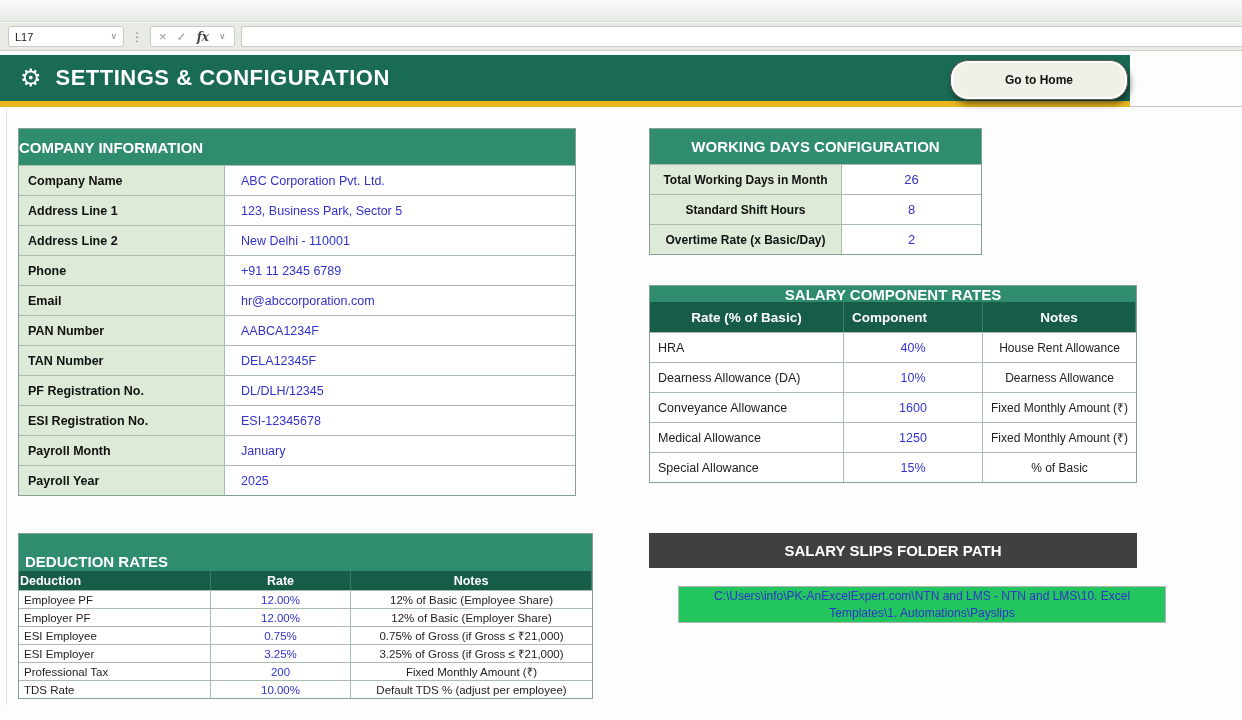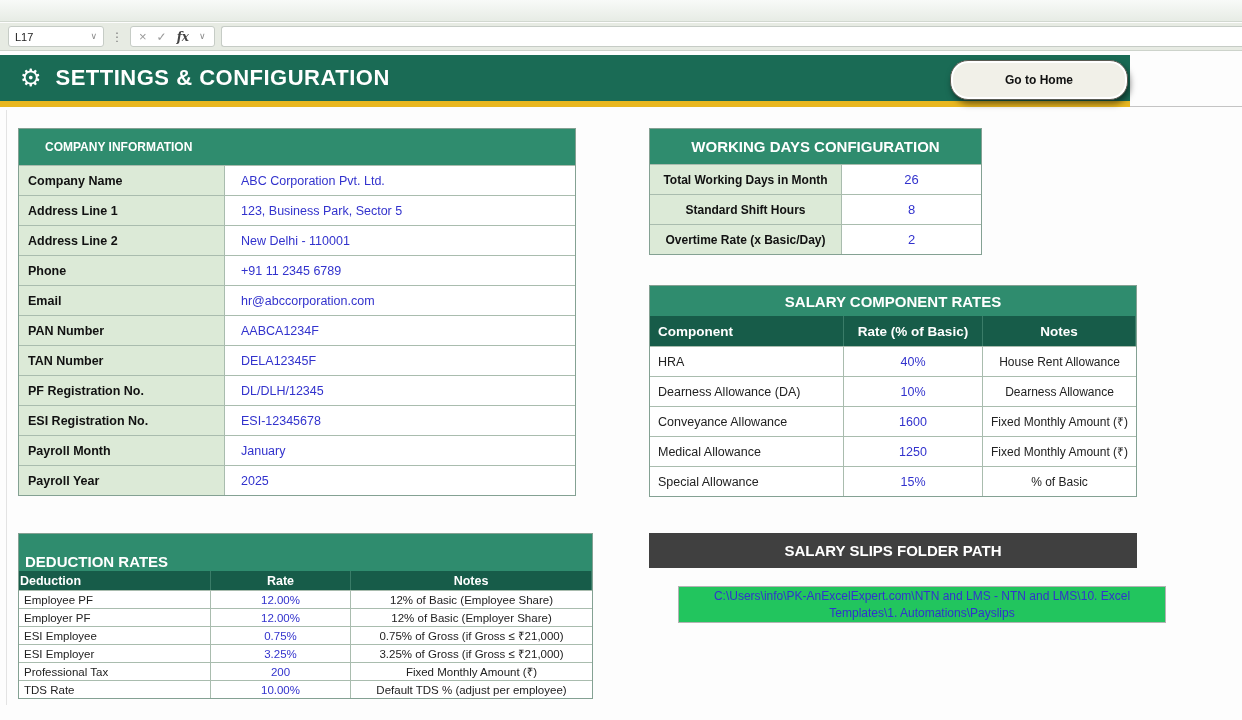--- a/index.html
+++ b/index.html
@@ -7,21 +7,21 @@
               font-family:"Liberation Sans", sans-serif; }
   .stage { position:relative; width:1242px; height:720px; background:#fdfdfd; }
 
   
   .ribbon-strip { position:absolute; left:0; top:0; width:1242px; height:22px;
     background:linear-gradient(#f8faf8,#e7ece5); border-bottom:1px solid #d2d8d0; }
 
   
   .formula-bar { position:absolute; left:0; top:23px; width:1242px; height:28px;
     background:#e7ebe3; border-bottom:1px solid #cdd3cb; display:flex; align-items:center; }
-  .name-box { margin-left:8px; width:96px; height:21px; background:#fff;
+  .name-box { margin-left:8px; width:116px; height:21px; background:#fff;
     border:1px solid #c6ccc6; border-radius:3px; display:flex; align-items:center;
     font-size:11px; color:#222; padding:0 6px; }
   .name-box .ref { flex:1; }
   .chev { color:#8a8a8a; font-size:9px; line-height:1; }
   .dots { color:#7a7a7a; font-size:12px; margin:0 7px; }
   .fx-group { height:21px; background:#fff; border:1px solid #c6ccc6; border-radius:3px;
     display:flex; align-items:center; gap:10px; padding:0 8px; }
   .fx-group .x-ic { color:#9a9a9a; font-size:13px; }
   .fx-group .ck-ic { color:#9a9a9a; font-size:12px; }
   .fx-group .fx-ic { font-family:"DejaVu Serif", serif; font-style:italic;
@@ -51,33 +51,33 @@
   .tbl-head.center { justify-content:center; }
   .row { display:grid; border-top:1px solid #a9bcae; }
   .cell { display:flex; align-items:center; overflow:hidden; white-space:nowrap; }
   .lbl { background:#dcead7; color:#111; font-weight:bold; padding-left:9px;
     border-right:1px solid #a9bcae; font-size:12.5px; }
   .val { color:#3232cd; padding-left:16px; font-size:12.5px; }
   .center-c { justify-content:center; padding-left:0 !important; }
 
   
   #company { left:18px; top:128px; width:558px; }
-  #company .tbl-head { height:36px; font-size:12px; padding-left:26px; }
+  #company .tbl-head { height:36px; font-size:15px; padding-left:0; }
   #company .row { grid-template-columns:206px 1fr; height:30px; }
 
   
   #working { left:649px; top:128px; width:333px; }
   #working .tbl-head { height:35px; font-size:15px; }
   #working .row { grid-template-columns:192px 1fr; height:30px; }
   #working .lbl { font-size:12px; justify-content:center; padding-left:0; }
   #working .val { font-size:13px; }
 
   
   #salary { left:649px; top:285px; width:488px; }
-  #salary .tbl-head { height:30px; font-size:15px; }
+  #salary .tbl-head { height:16px; font-size:15px; }
   .colhead { display:grid; background:#175c49; color:#fff; font-weight:bold; }
   #salary .colhead { grid-template-columns:194px 139px 1fr; height:30px; font-size:13.5px; }
   #salary .colhead .cell { border-right:1px solid #3a7c68; }
   #salary .row { grid-template-columns:194px 139px 1fr; height:30px; }
   #salary .c-name { color:#222; font-size:12.5px; padding-left:8px; border-right:1px solid #a9bcae; }
   #salary .c-rate { border-right:1px solid #a9bcae; }
   #salary .c-note { color:#222; font-size:12px; }
   .colhead .pad-l { padding-left:8px; }
 
   
@@ -200,22 +200,22 @@
         <div class="row">
         <div class="cell lbl">Overtime Rate (x Basic/Day)</div>
         <div class="cell val center-c">2</div>
       </div>
       </div>
   </div>
 
   <div class="tbl" id="salary">
     <div class="tbl-head center">SALARY COMPONENT RATES</div>
     <div class="colhead">
+      <div class="cell center-c">Rate (% of Basic)</div>
       <div class="cell pad-l">Component</div>
-      <div class="cell center-c">Rate (% of Basic)</div>
       <div class="cell center-c">Notes</div>
     </div>
     <div>
 
     <div class="row">
         <div class="cell c-name">HRA</div>
         <div class="cell val center-c c-rate">40%</div>
         <div class="cell c-note center-c">House Rent Allowance</div>
       </div>
         <div class="row">

